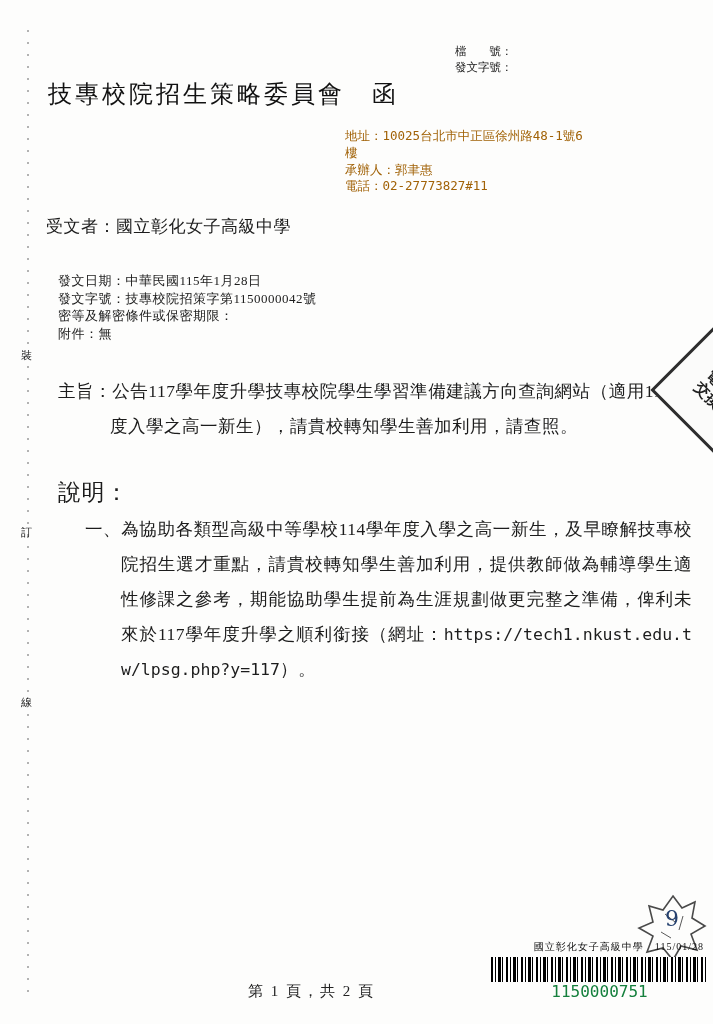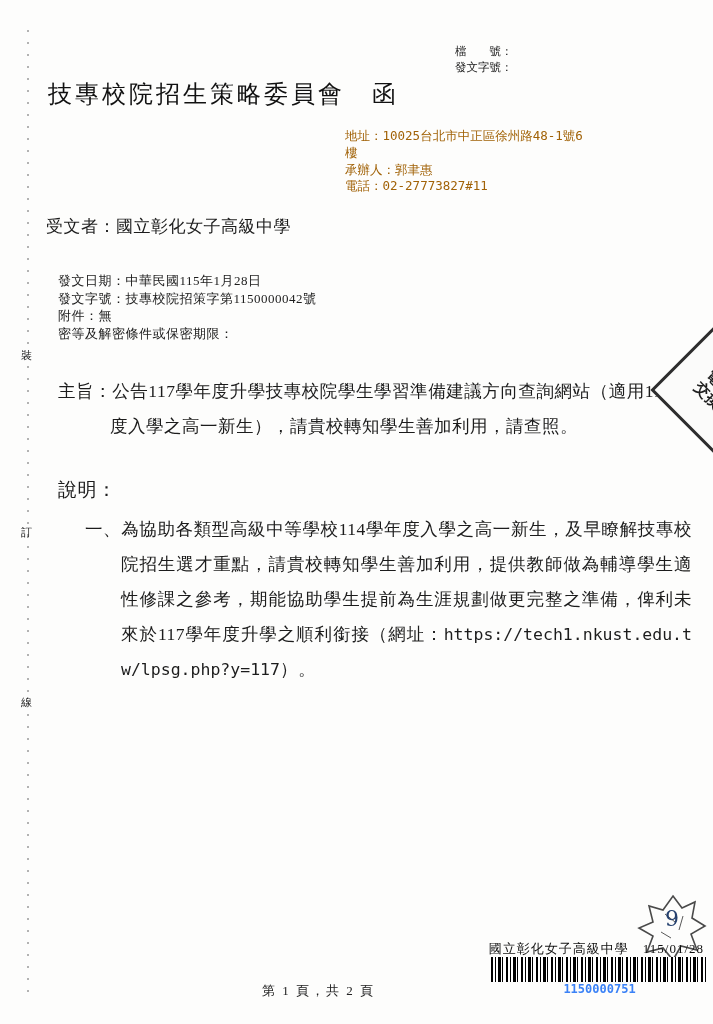--- a/index.html
+++ b/index.html
@@ -23,44 +23,44 @@
 
   .sender-block{position:absolute;left:345px;top:128px;font-size:12.5px;line-height:16.8px;
     font-family:"DejaVu Sans Mono","Liberation Serif",monospace;color:#a16207;}
 
   .recipient{position:absolute;left:46px;top:215px;font-size:17px;letter-spacing:.5px;font-family:Liberation Serif, serif;}
 
   .doc-meta{position:absolute;left:58px;top:260px;font-size:13px;line-height:17.6px;letter-spacing:.5px;margin-top:12px;}
 
   .subject{position:absolute;left:58px;top:374px;width:598px;font-size:17.5px;line-height:35px;
     text-align:justify;padding-left:52px;text-indent:-52px;letter-spacing:.5px;}
-  .section-label{position:absolute;left:58px;top:477px;font-size:19px;letter-spacing:.5px;font-family:Liberation Mono, monospace;}
+  .section-label{position:absolute;left:58px;top:477px;font-size:23px;letter-spacing:.5px;font-family:Liberation Mono, monospace;}
   .item{position:absolute;left:85px;width:571px;font-size:17.5px;line-height:35px;
     text-align:justify;padding-left:36px;text-indent:-36px;letter-spacing:.5px;}
   .item-1{top:512px}.item-2{top:722px}
   .mono{font-family:"DejaVu Sans Mono",monospace;word-break:break-all;font-size:16.5px;letter-spacing:0;}
 
   
   .diamond-stamp{position:absolute;right:-46px;top:345px;width:84px;height:84px;
     border:3px solid #2d2d2d;transform:rotate(45deg);background:#fbfbfa;
     display:flex;align-items:center;justify-content:center;}
   .diamond-stamp-text{width:34px;font-size:15px;line-height:17px;color:#1e1e1e;
     text-align:center;font-weight:bold;letter-spacing:1px;}
 
   
   .receipt-stamp{position:absolute;right:6px;top:892px;width:72px;height:72px;}
   .receipt-number{position:absolute;right:34px;top:906px;font-size:22px;color:#24406e;
     font-family:"DejaVu Serif",serif;}
 
-  .footer-school{position:absolute;right:9px;top:940px;font-size:13px;letter-spacing:1px;color:#111;}
+  .footer-school{position:absolute;right:9px;top:940px;font-size:10px;letter-spacing:1px;color:#111;}
   .barcode{position:absolute;left:491px;top:957px;width:217px;height:25px;
     background:repeating-linear-gradient(90deg,#000 0,#000 2px,#fff 2px,#fff 4px,#000 4px,#000 5px,#fff 5px,#fff 7px,#000 7px,#000 10px,#fff 10px,#fff 11px,#000 11px,#000 12px,#fff 12px,#fff 15px);}
   .barcode-number{position:absolute;left:491px;top:982px;width:217px;text-align:center;
-    font-size:12px;font-family:"DejaVu Sans Mono",monospace;color:#3b82f6;font-weight:bold;}
-  .page-info{position:absolute;left:262px;top:982px;font-size:13px;letter-spacing:2px;color:#222;text-align:center;}
+    font-size:16px;font-family:"DejaVu Sans Mono",monospace;color:#15803d;}
+  .page-info{position:absolute;left:248px;top:982px;font-size:15px;letter-spacing:2px;color:#222;text-align:center;}
 </style>
 </head>
 <body>
 
 <div class="page">
 
   <div class="margin-dots"></div>
   <span class="binding-mark bm-zhuang">裝</span>
   <span class="binding-mark bm-ding">訂</span>
   <span class="binding-mark bm-xian">線</span>
@@ -77,22 +77,22 @@
     <div>樓</div>
     <div>承辦人：郭聿惠</div>
     <div>電話：02-27773827#11</div>
   </div>
 
   <div class="recipient">受文者：國立彰化女子高級中學</div>
 
   <div class="doc-meta">
     <div>發文日期：中華民國115年1月28日</div>
     <div>發文字號：技專校院招策字第1150000042號</div>
+    <div>密等及解密條件或保密期限：</div>
     <div>附件：無</div>
-    <div>密等及解密條件或保密期限：</div>
   </div>
 
   <div class="subject"><span>主旨：</span><span>公告117學年度升學技專校院學生學習準備建議方向查詢網站（適用114學年度入學之高一新生），請貴校轉知學生善加利用，請查照。</span></div>
 
   <div class="section-label">說明：</div>
 
   <div class="item item-1"><span>一、</span><span>為協助各類型高級中等學校114學年度入學之高一新生，及早瞭解技專校院招生選才重點，請貴校轉知學生善加利用，提供教師做為輔導學生適性修課之參考，期能協助學生提前為生涯規劃做更完整之準備，俾利未來於117學年度升學之順利銜接（網址：</span><span class="mono">https://tech1.nkust.edu.tw/lpsg.php?y=117</span><span>）。</span></div>
 
 
   <div class="diamond-stamp">

